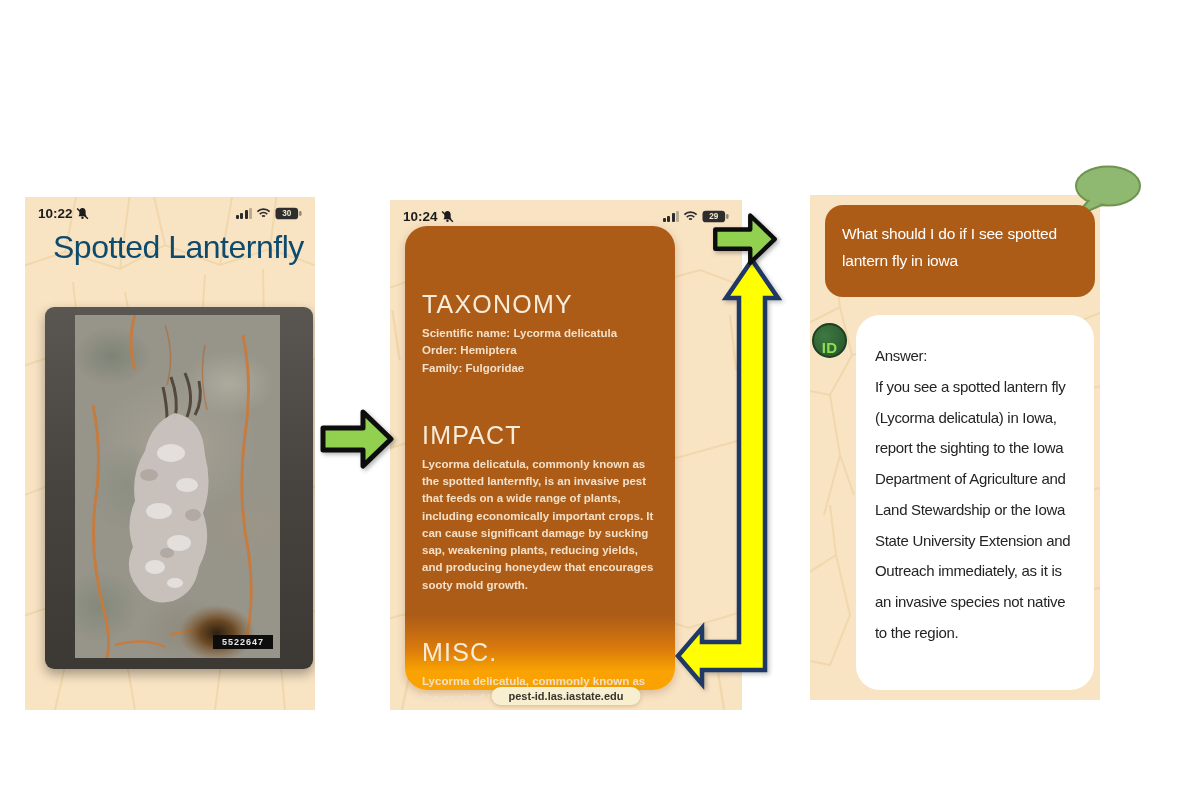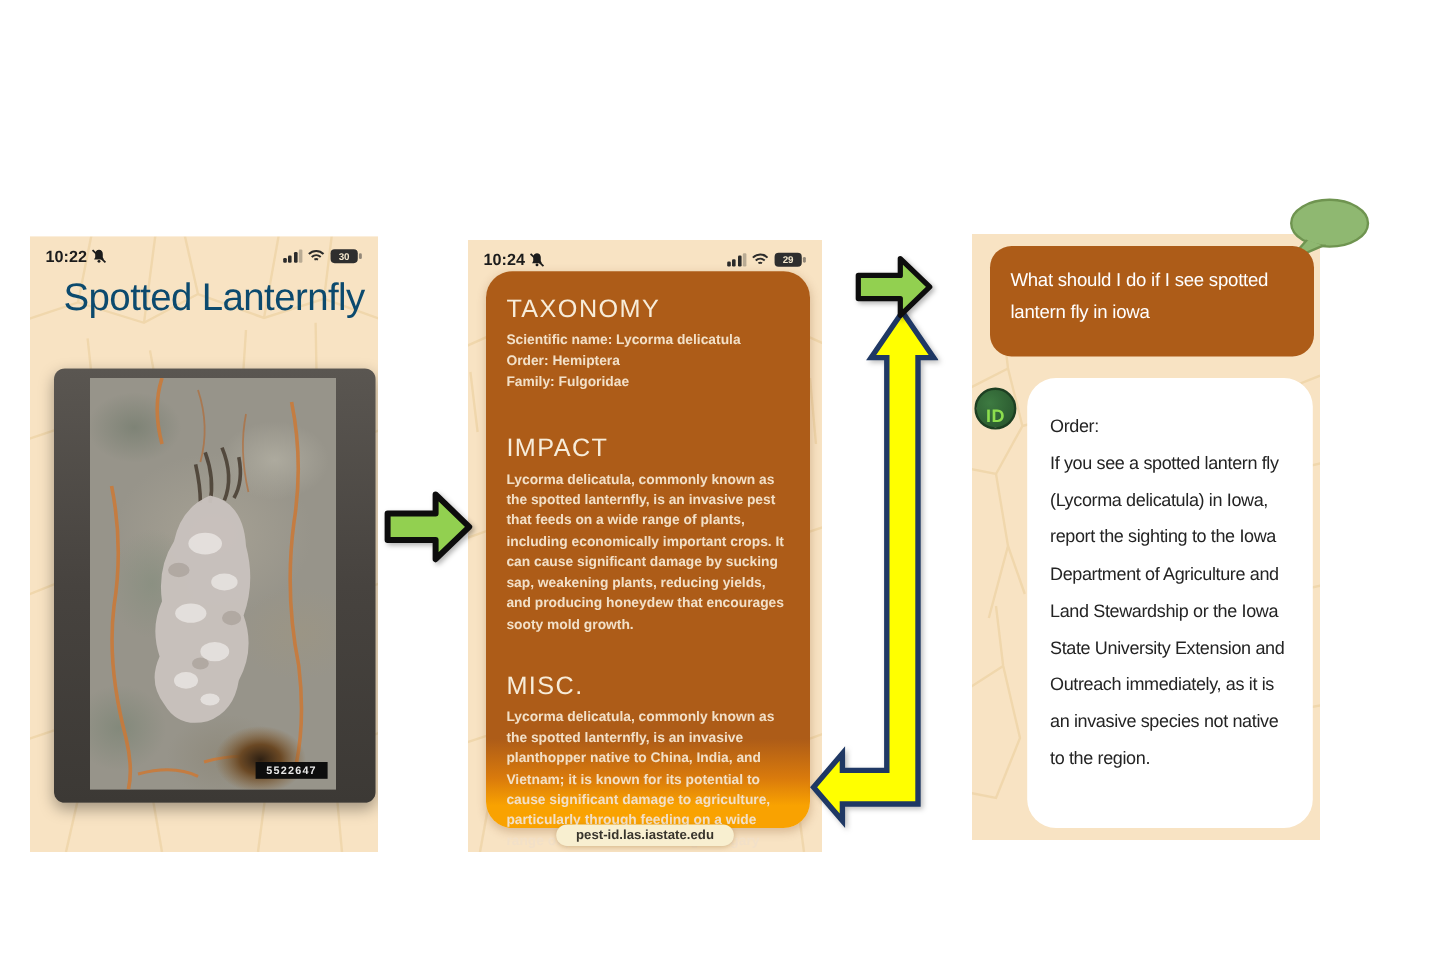--- a/index.html
+++ b/index.html
@@ -41,27 +41,27 @@
              radial-gradient(ellipse 55px 70px at 25% 50%, #8b9082 0%, rgba(0,0,0,0) 65%),
              radial-gradient(ellipse 80px 60px at 85% 62%, #9b9585 0%, rgba(0,0,0,0) 65%),
              radial-gradient(ellipse 60px 55px at 12% 85%, #83897b 0%, rgba(0,0,0,0) 65%),
              radial-gradient(ellipse 110px 90px at 50% 38%, #a6a194 0%, rgba(0,0,0,0) 75%),
              radial-gradient(ellipse 70px 50px at 55% 92%, #8f8a7c 0%, rgba(0,0,0,0) 70%); }
   .photo-overlay { position:absolute; inset:0; width:100%; height:100%; }
   .photo-label { position:absolute; right:7px; bottom:9px; background:#0d0d0d; color:#e8e8e8;
                  font-size:9px; font-weight:bold; letter-spacing:1px; padding:2px 9px; }
 
   
-  #phone2 { left:390px; top:200px; width:295px; height:510px; }
+  #phone2 { left:390px; top:200px; width:352px; height:510px; }
   .card { position:absolute; left:15px; top:26px; width:270px; height:464px;
           border-radius:22px; padding:20px 17px 0 17px;
           background:linear-gradient(180deg,#ad5c18 0%,#ad5c18 84%,#d97a0c 91%,#f9a201 96%,#f9a201 100%);
           box-shadow:0 3px 8px rgba(120,60,10,.25); }
-  .card-heading { color:#f7ecd9; font-size:21px; font-weight:500; letter-spacing:1.2px;
-                  margin-bottom:6px; }
+  .card-heading { color:#f7ecd9; font-size:25px; font-weight:500; letter-spacing:1.2px;
+                  margin-bottom:6px;margin-top:44px; }
   .card-line, .card-body { color:#f2e0c8; font-size:11.5px; font-weight:600; line-height:1.5; }
   .card-section { margin-bottom:26px; }
   .ask-pill { position:absolute; left:14px; bottom:22px; width:242px; height:31px;
               background:#fdfcf8; border:1px solid #f0d9ad; border-radius:17px;
               display:flex; align-items:center; padding:0 9px 0 14px;
               box-shadow:0 1px 3px rgba(140,70,0,.25); }
   .ask-input { flex:1; border:none; outline:none; background:transparent;
                font-family:"Liberation Sans", sans-serif;
                font-size:12.5px; font-style:italic; color:#6f6f6f; }
   .ask-input::placeholder { color:#8a8a8a; font-style:italic; }
@@ -272,21 +272,21 @@
       <ellipse cx="42" cy="21" rx="30" ry="18" fill="#8fb871"></ellipse>
     </svg>
 
     <div class="q-bubble">What should I do if I see spotted lantern fly in iowa</div>
 
     <div class="bot-avatar">
       <span>ID</span>
     </div>
 
     <div class="answer-card">
-      <div class="answer-label">Order:</div>
+      <div class="answer-label">Answer:</div>
       <div class="answer-body">If you see a spotted lantern fly (Lycorma delicatula) in Iowa, report the sighting to the Iowa Department of Agriculture and Land Stewardship or the Iowa State University Extension and Outreach immediately, as it is an invasive species not native to the region.</div>
     </div>
   </div>
 
   <svg class="arrow" id="arrow3" width="112" height="452" viewBox="0 0 112 452" style="filter:drop-shadow(2px 2px 2px rgba(0,0,0,.25));">
     <polygon points="82,6 108,44 95,44 95,416 32,416 32,430 8,402 32,374 32,388 69,388 69,44 56,44" fill="#ffff00" stroke="#1f3864" stroke-width="4.5" stroke-linejoin="miter"></polygon>
   </svg>
 
   <svg class="arrow" id="arrow1" width="78" height="64" viewBox="0 0 78 64" style="filter:drop-shadow(2px 2px 2px rgba(0,0,0,.3));">
     <polygon points="5,20 45,20 45,4 73,31 45,58 45,42 5,42" fill="#92d050" stroke="#0d0d0d" stroke-width="5" stroke-linejoin="round"></polygon>

